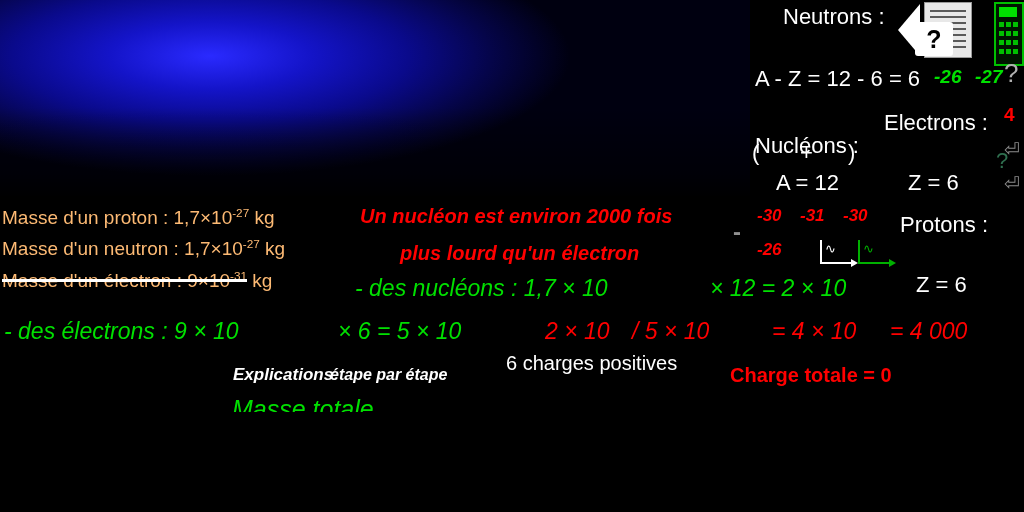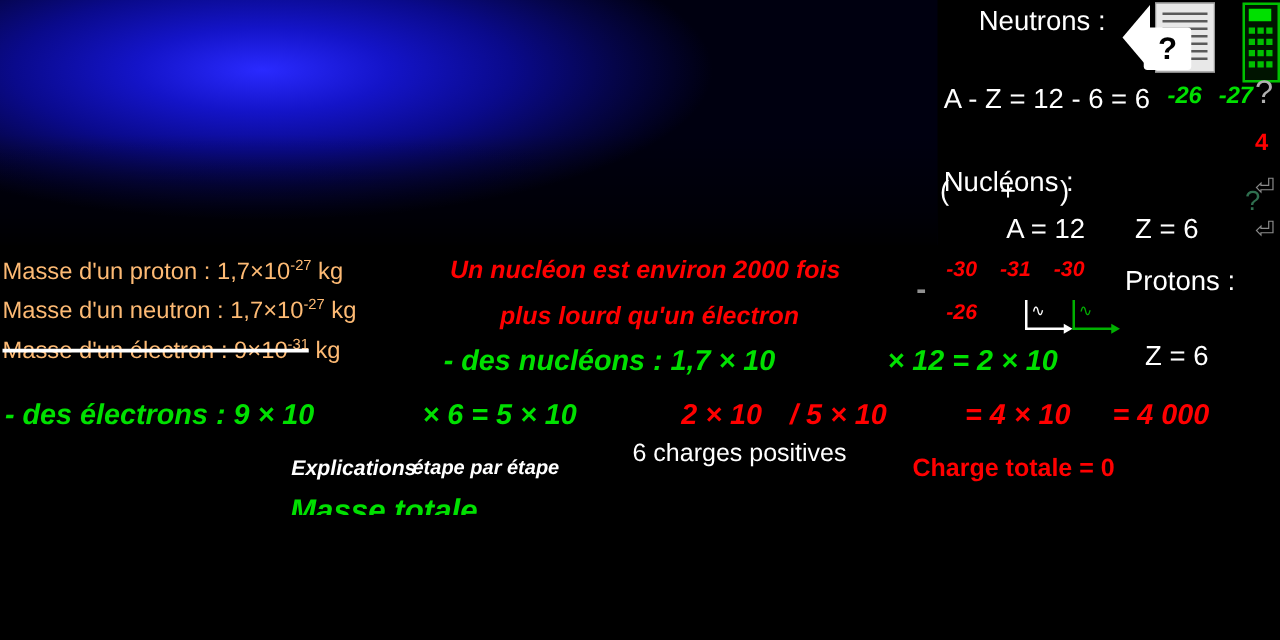--- a/index.html
+++ b/index.html
@@ -39,21 +39,21 @@
   }
   .abs { position: absolute; white-space: nowrap; }
 
   .white { color: #ffffff; }
   .green { color: #00e000; }
   .red   { color: #ff0000; }
   .big { font-size: 22px; }
 
   sup { font-size: 0.62em; vertical-align: super; }
 
-  .italicbold { font-style: italic; font-weight: bold; }
+  .italicbold { font-style: italic; font-weight: normal; }
 
   
   .masses { left: 2px; top: 200px; line-height: 26px; }
   .masses div { font-size: 19px; color: #fdba74; }
   .rule {
     position: absolute;
     left: 2px;
     top: 279px;
     width: 245px;
     height: 3px;
@@ -215,29 +215,30 @@
     <div class="k" style="left:10px; top:45px;"></div>
     <div class="k" style="left:17px; top:45px;"></div>
   </div>
 
   <div class="abs white big" style="left:755px; top:66px;">A - Z = 12 - 6 = 6</div>
   <div class="abs green" style="left:934px; top:66px; font-size:19px; font-weight:bold; font-style:italic;">-26</div>
   <div class="abs green" style="left:975px; top:66px; font-size:19px; font-weight:bold; font-style:italic;">-27</div>
   <div class="qmark-grey">?</div>
 
   <div class="abs white big" style="left:755px; top:110px;margin-top:23px;">Nucléons :</div>
+  <div class="abs white big" style="left:884px; top:110px;">Electrons :</div>
   <div class="red4">4</div>
 
   <div class="abs white big" style="left:752px; top:140px;">(</div>
   <div class="abs white big" style="left:800px; top:140px;">+</div>
   <div class="abs white big" style="left:848px; top:140px;">)</div>
   <div class="ret" style="left:1004px; top:138px;">⏎</div>
   <div class="qmark-dim">?</div>
 
-  <div class="abs white big" style="left:776px; top:170px;margin-left:29px;">A = 12</div>
+  <div class="abs white big" style="left:776px; top:170px;">A = 12</div>
   <div class="abs white big" style="left:908px; top:170px;">Z = 6</div>
   <div class="ret" style="left:1004px; top:172px;">⏎</div>
 
   <div class="abs white big" style="left:900px; top:212px;">Protons :</div>
   <div class="abs white big" style="left:916px; top:272px;">Z = 6</div>
 
   <div class="abs masses">
     <div><span>Masse d'un proton : 1,7×10</span><sup>-27</sup><span> kg</span></div>
     <div><span>Masse d'un neutron : 1,7×10</span><sup>-27</sup><span> kg</span></div>
     <div><span>Masse d'un électron : 9×10</span><sup>-31</sup><span> kg</span></div>

